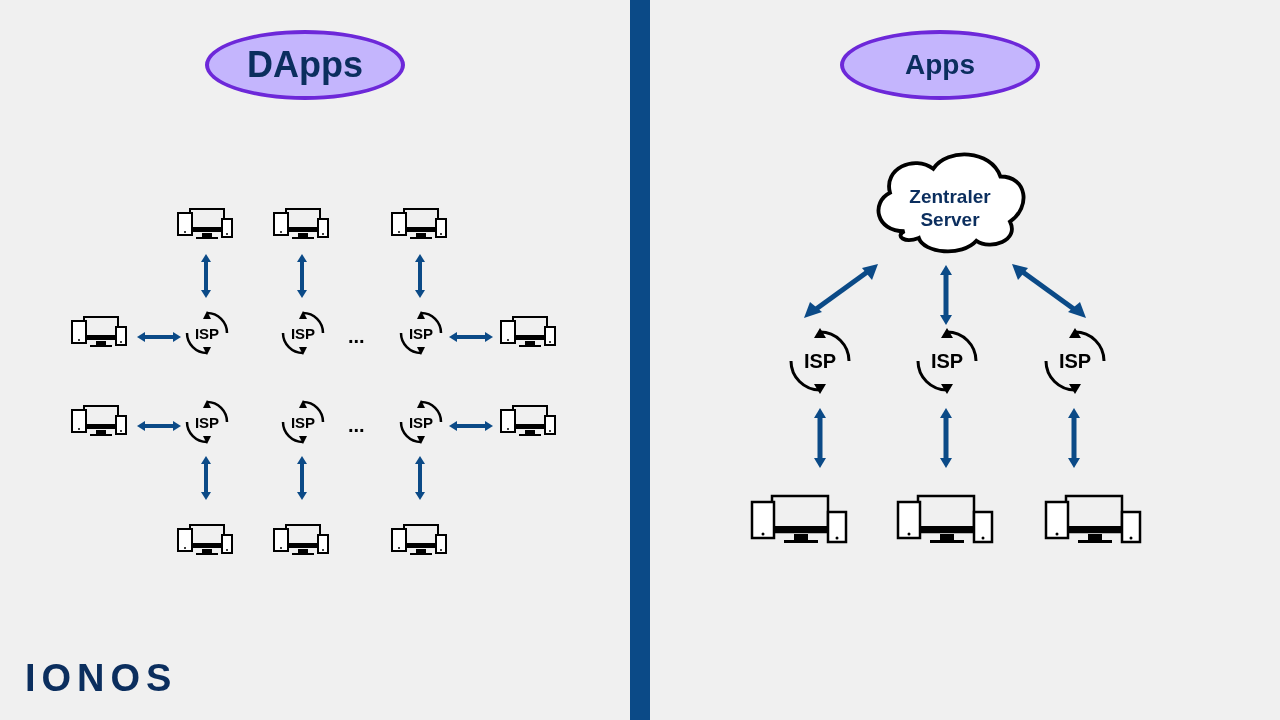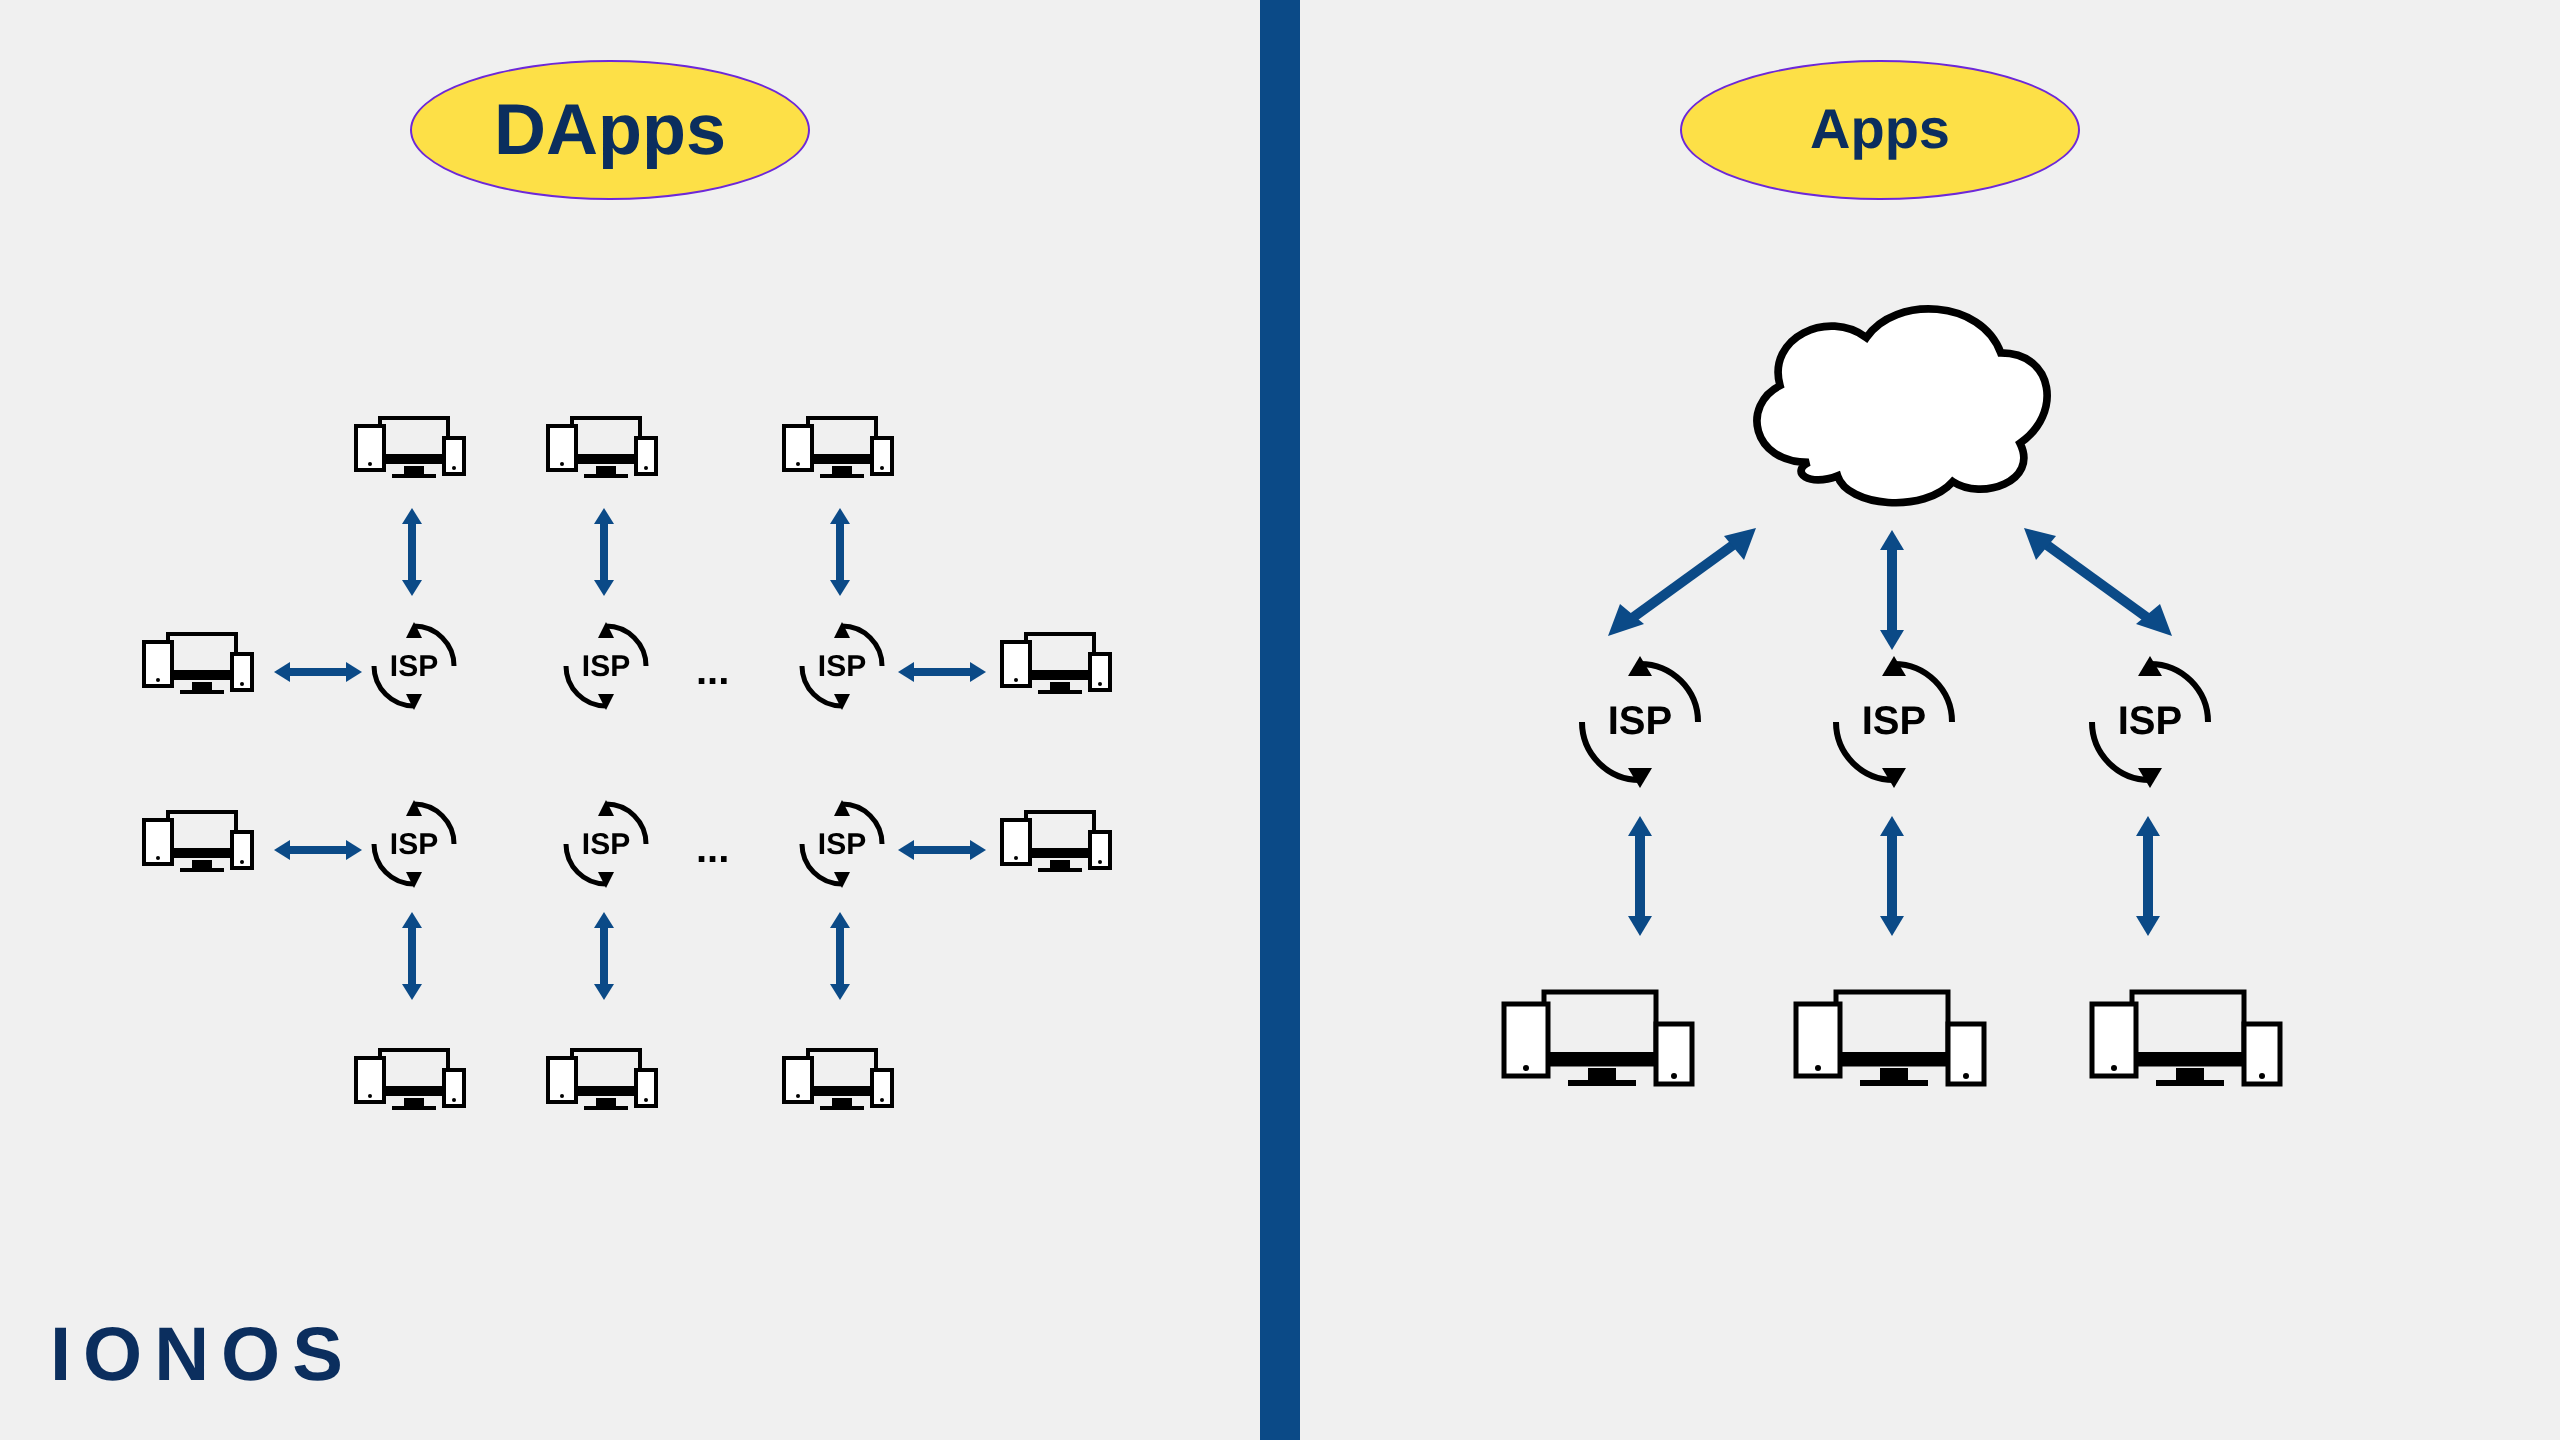--- a/index.html
+++ b/index.html
@@ -23,23 +23,23 @@
     position: absolute;
     top: 0;
     height: 720px;
   }
   .left-panel { left: 0; width: 630px; }
   .right-panel { left: 650px; width: 630px; }
 
   
   .title-ellipse {
     position: absolute;
-    border: 1px solid #6d28d9;
+    border: 4px solid #6d28d9;
     border-radius: 50%;
-    background: #fde047;
+    background: #c4b5fd;
     display: flex;
     align-items: center;
     justify-content: center;
     font-weight: bold;
     color: #0b2e5e;
   }
   .title-left { left: 205px; top: 30px; width: 200px; height: 70px; font-size: 36px; }
   .title-right { left: 190px; top: 30px; width: 200px; height: 70px; font-size: 28px; }
 
   
@@ -329,20 +329,24 @@
 
 <div class="panel right-panel">
   <div class="title-ellipse title-right">
     <span>Apps</span>
   </div>
 
   <div class="cloud">
     <svg viewBox="0 0 175 125" width="170" height="120">
         <use href="#cloud-shape"></use>
       </svg>
+    <div class="cloud-text">
+      <span>Zentraler</span><br>
+      <span>Server</span>
+    </div>
   </div>
 
   <svg class="arrow-diag" style="left:150px; top:262px" viewBox="0 0 80 60">
     <line x1="70" y1="8" x2="12" y2="50" stroke="#0b4a87" stroke-width="5"></line>
     <polygon points="78,2 62,6 72,18" fill="#0b4a87"></polygon>
     <polygon points="4,56 10,40 22,50" fill="#0b4a87"></polygon>
   </svg>
   <div class="arrow-v-lg" style="left:290px; top:265px"><svg viewBox="0 0 12 60">
         <use href="#arrow-vertical-lg"></use>
       </svg></div>

